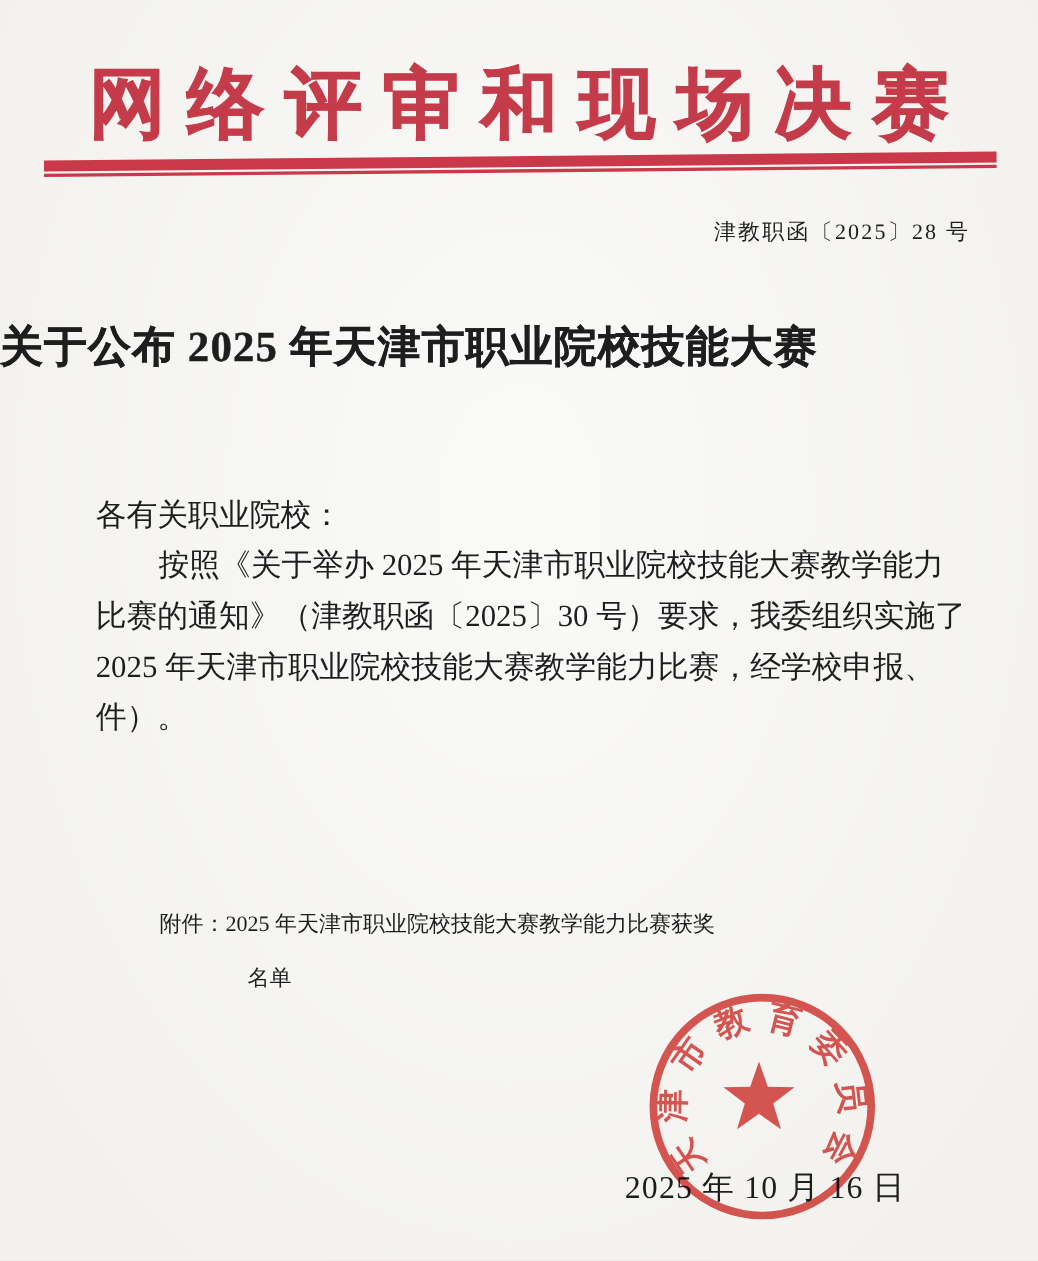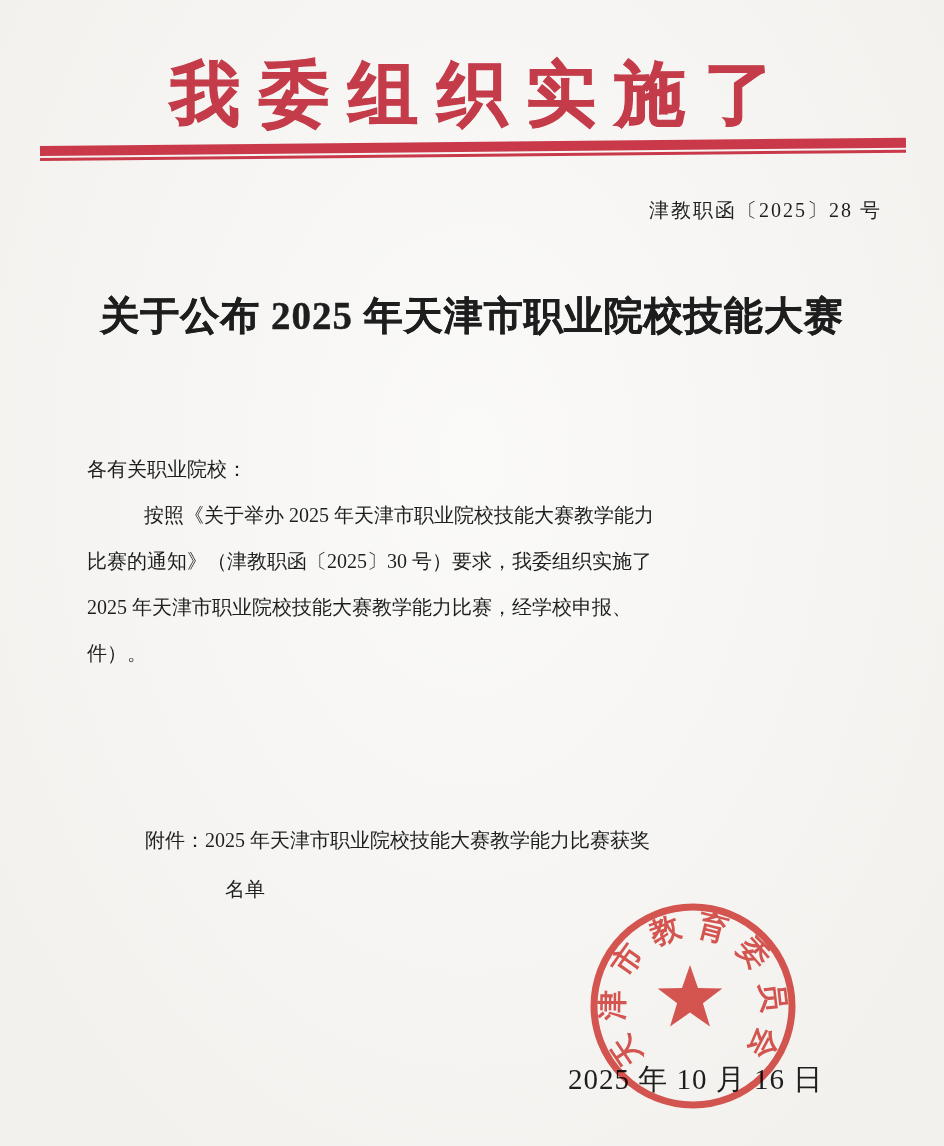--- a/index.html
+++ b/index.html
@@ -36,29 +36,29 @@
   }
   .rule-thick{height:10px;background:var(--rule-red);}
   .rule-gap{height:2px;}
   .rule-thin{height:3px;background:var(--rule-red);}
   .doc-number{
     position:absolute;top:197px;right:62px;
     font-size:20px;letter-spacing:2px;white-space:nowrap;
   }
   .title{
     position:absolute;top:289px;left:0;right:0;
-    text-align:center;
+    text-align:left;
     font-size:39px;font-weight:700;
     line-height:53px;letter-spacing:1px;
     -webkit-text-stroke:0.4px var(--text-color);
     white-space:nowrap;
   }
   .body-block{
     position:absolute;top:446px;left:87px;width:810px;
-    font-size:20px;line-height:46px;
+    font-size:28px;line-height:46px;
   }
   .body-line{white-space:nowrap;}
   .first-indent{text-indent:57px;}
   .attachment{
     position:absolute;top:816px;left:145px;
     font-size:20px;line-height:49px;
   }
   .attachment-line2{text-indent:80px;}
   .date-line{
     position:absolute;top:1060px;left:568px;
@@ -78,21 +78,21 @@
     font-family:"Liberation Serif","DejaVu Serif",serif;
     font-size:30px;font-weight:600;
     text-anchor:middle;dominant-baseline:central;
   }
 </style>
 </head>
 <body>
 
 <div class="page">
 
-  <div class="letterhead">我委组织实施了</div>
+  <div class="letterhead">网络评审和现场决赛</div>
 
   <div class="rule">
     <div class="rule-thick"></div>
     <div class="rule-gap"></div>
     <div class="rule-thin"></div>
   </div>
 
   <div class="doc-number">津教职函〔2025〕28 号</div>
 
   <div class="title">

